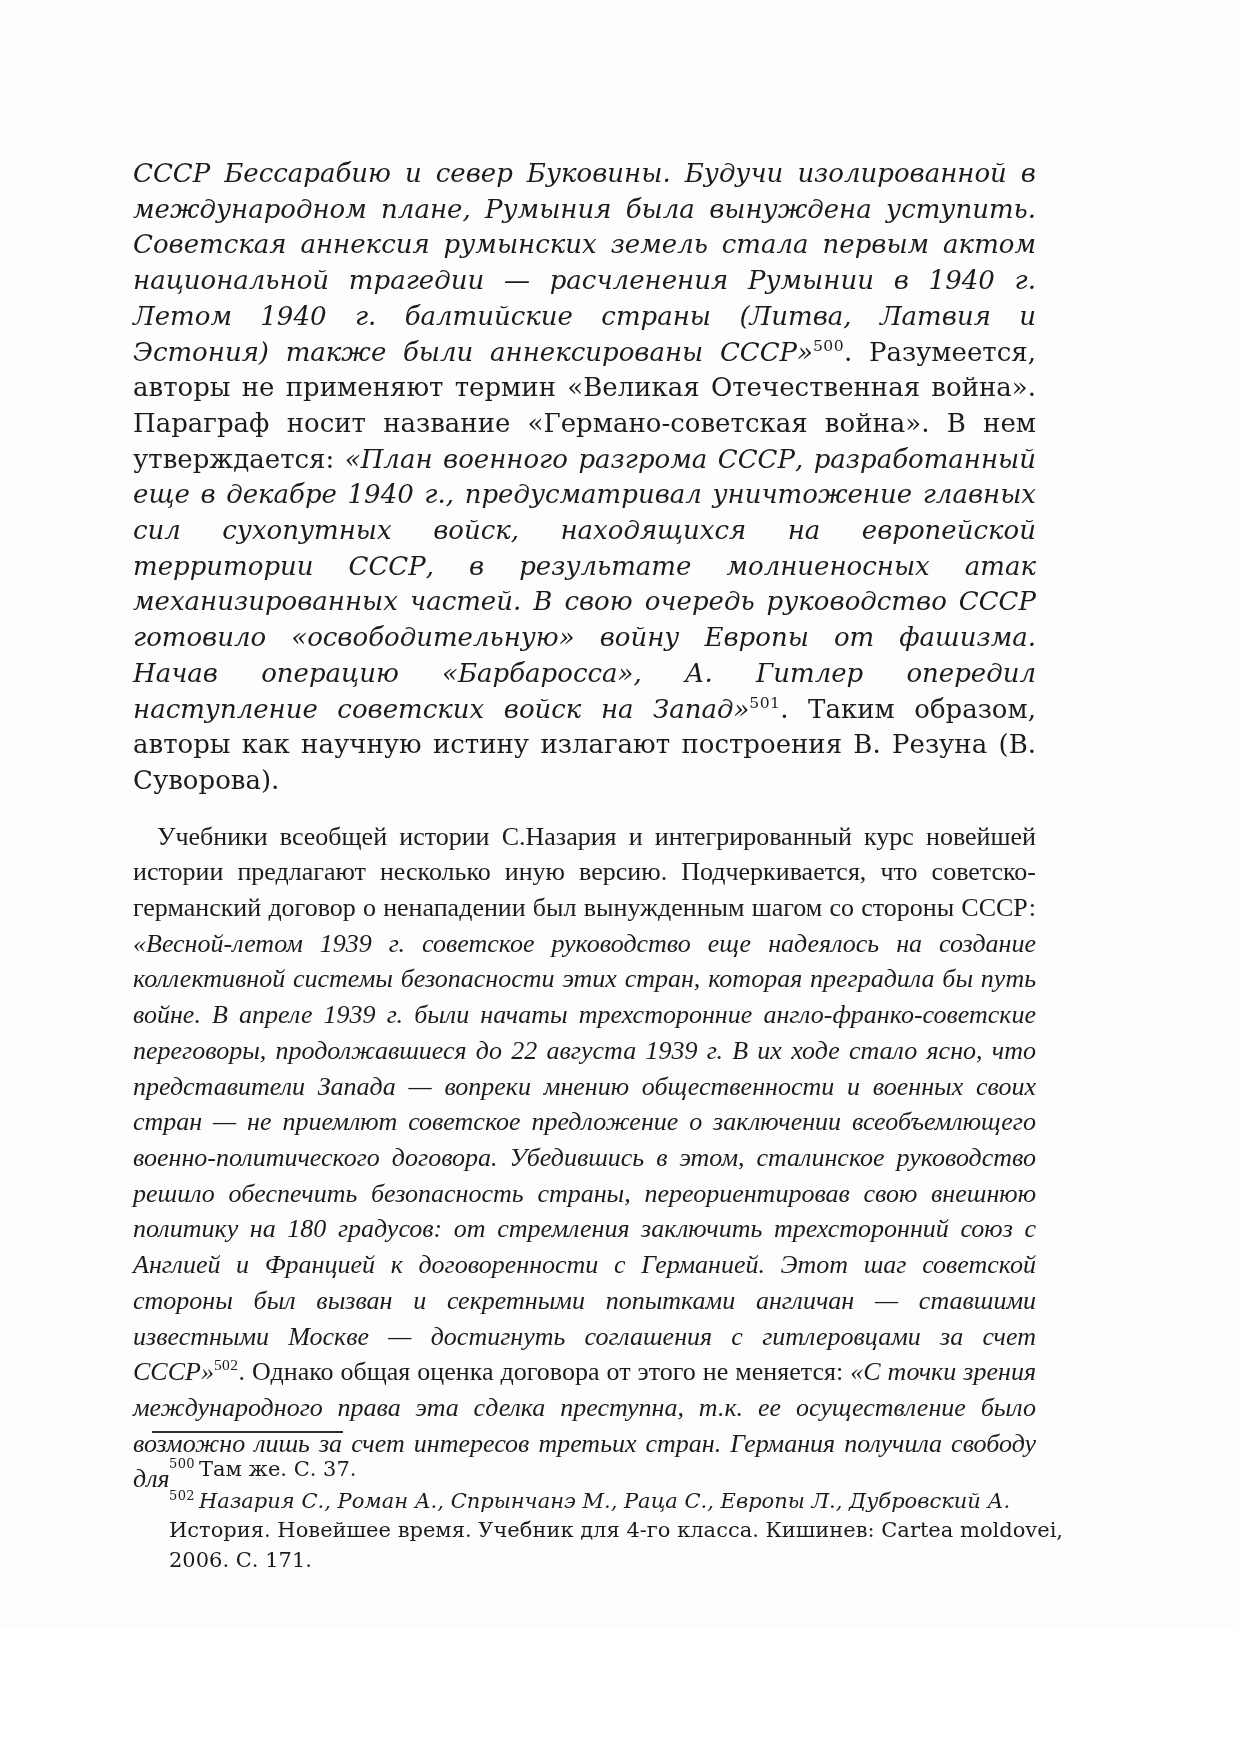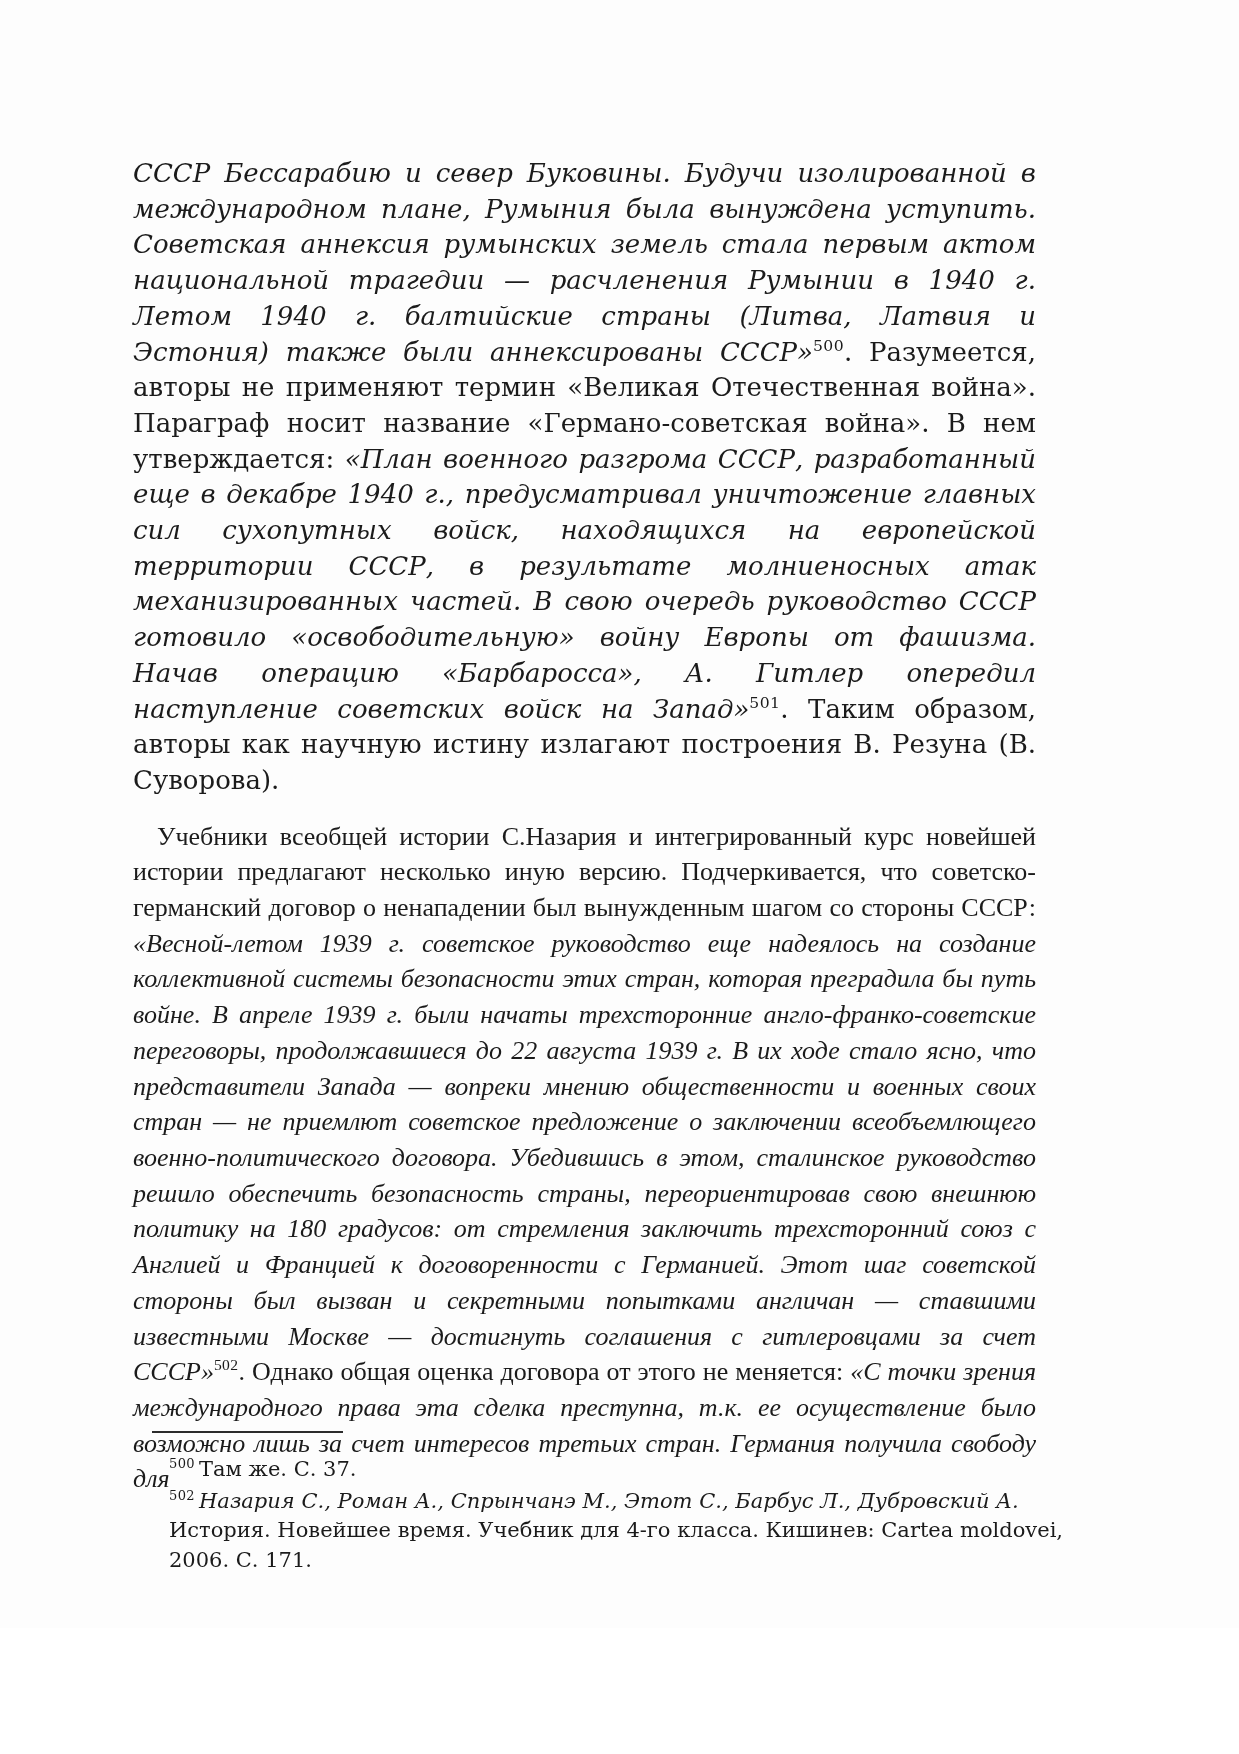--- a/index.html
+++ b/index.html
@@ -88,21 +88,21 @@
     <p class="para indented"><span>Учебники всеобщей истории С.Назария и интегрированный курс новейшей истории предлагают несколько иную версию. Подчеркивается, что советско-германский договор о ненападении был вынужденным шагом со стороны СССР: </span><span class="it">«Весной-летом 1939 г. советское руководство еще надеялось на создание коллективной системы безопасности этих стран, которая преградила бы путь войне. В апреле 1939 г. были начаты трехсторонние англо-франко-советские переговоры, продолжавшиеся до 22 августа 1939 г. В их ходе стало ясно, что представители Запада — вопреки мнению общественности и военных своих стран — не приемлют советское предложение о заключении всеобъемлющего военно-политического договора. Убедившись в этом, сталинское руководство решило обеспечить безопасность страны, переориентировав свою внешнюю политику на 180 градусов: от стремления заключить трехсторонний союз с Англией и Францией к договоренности с Германией. Этот шаг советской стороны был вызван и секретными попытками англичан — ставшими известными Москве — достигнуть соглашения с гитлеровцами за счет СССР»</span><sup class="fn-ref">502</sup><span>. Однако общая оценка договора от этого не меняется: </span><span class="it">«С точки зрения международного права эта сделка преступна, т.к. ее осуществление было возможно лишь за счет интересов третьих стран. Германия получила свободу для</span></p>
   </main>
 
   <div class="fn-rule"></div>
 
   <section class="footnotes">
     <div class="footnote">
       <sup>500</sup><span><span>Там же. С. 37.</span></span>
     </div>
     <div class="footnote">
-      <sup>502</sup><span><span class="it">Назария С., Роман А., Спрынчанэ М., Этот С., Барбус Л., Дубровский А.</span><span> История. Новейшее время. Учебник для 4-го класса. Кишинев: Cartea moldovei, 2006. С. 171.</span></span>
+      <sup>502</sup><span><span class="it">Назария С., Роман А., Спрынчанэ М., Раца С., Европы Л., Дубровский А.</span><span> История. Новейшее время. Учебник для 4-го класса. Кишинев: Cartea moldovei, 2006. С. 171.</span></span>
     </div>
   </section>
 
   <footer>
     <span class="running-title">В ШКОЛЬНЫХ УЧЕБНИКАХ ИСТОРИИ НОВЫХ НЕЗАВИСИМЫХ ГОСУДАРСТВ</span>
     <span class="page-number">161</span>
   </footer>
 
 </div>
 

